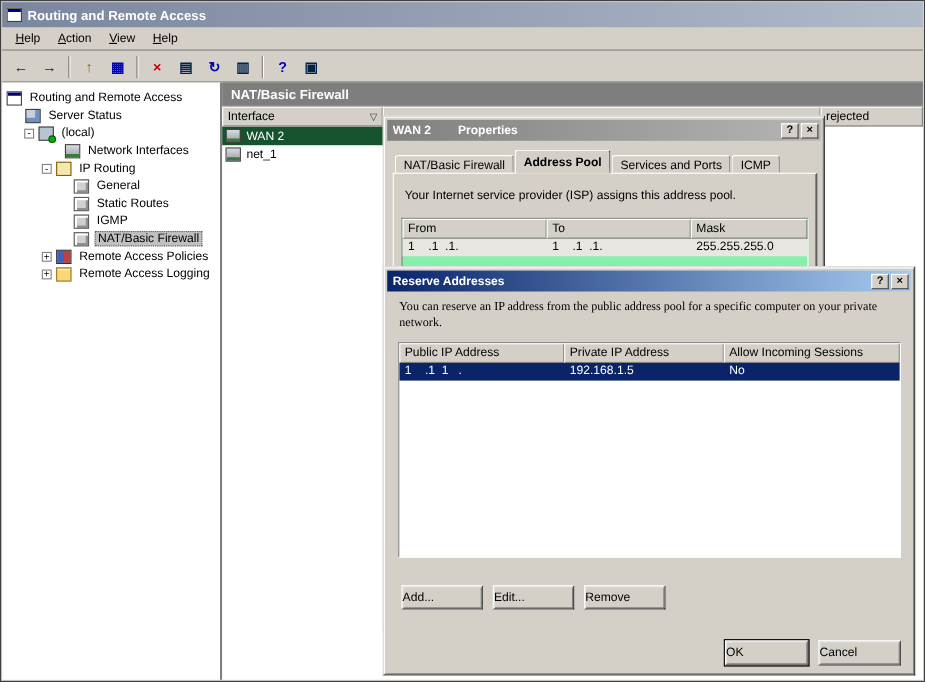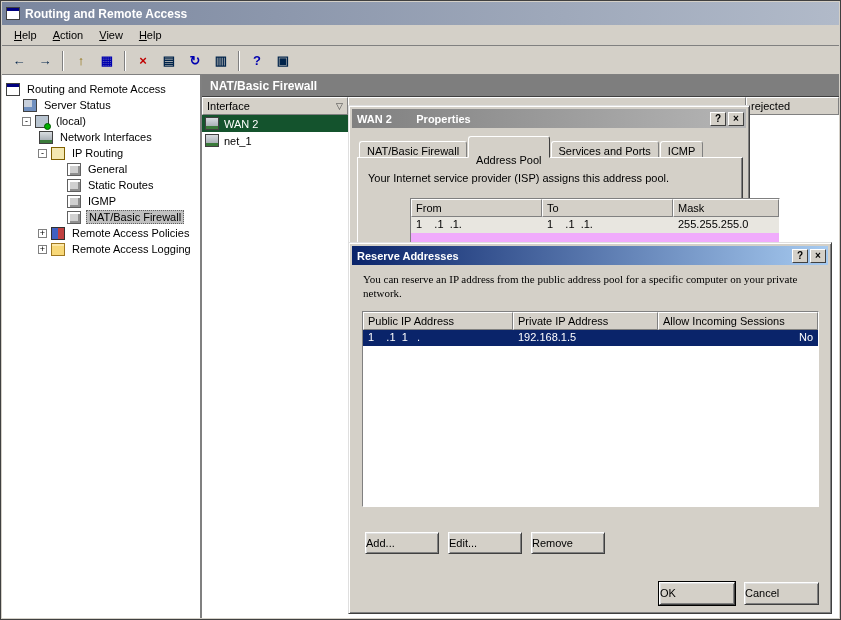--- a/index.html
+++ b/index.html
@@ -111,44 +111,44 @@
   #props-dialog  { left:347px; top:104px; width:402px; height:470px; z-index:5; }
   #reserve-dialog{ left:347px; top:241px; width:484px; height:372px; z-index:10; }
   
   .tabstrip { position:absolute; left:10px; top:30px; display:flex; align-items:flex-end; }
   .tab {
     padding:3px 7px 3px; margin-right:1px; background:#d4d0c8; position:relative;
     border:1px solid; border-color:#ffffff #808080 #d4d0c8 #ffffff;
     border-radius:3px 3px 0 0; top:2px; height:19px;
   }
   .tab.active { top:0; height:22px; z-index:3; border-color:#ffffff #404040 #d4d0c8 #ffffff;
-    padding-top:17px; font-weight:normal; }
+    padding-top:5px; font-weight:bold; }
   .tabpanel {
     position:absolute; left:8px; top:51px; width:386px; height:410px;
     background:#d4d0c8; border:1px solid; border-color:#ffffff #404040 #404040 #ffffff;
     box-shadow:inset -1px -1px 0 #808080; z-index:2;
   }
   .panel-desc { position:absolute; left:10px; top:14px; width:360px; }
   .pool-list {
     position:absolute; left:7px; top:40px; width:370px; height:80px;
-    background:#f0abfc; border:1px solid; border-color:#808080 #ffffff #ffffff #808080;margin-left:45px;
+    background:#86efac; border:1px solid; border-color:#808080 #ffffff #ffffff #808080;
   }
   .pool-header { display:flex; }
   .c-from { width:131px; } .c-to { width:131px; } .c-mask { flex:1; }
   .prow { display:flex; height:16px; background:#e8e6e0; }
   .rcell { padding:1px 5px; white-space:pre; overflow:hidden; }
   
   .res-desc { position:absolute; left:14px; top:29px; width:450px; line-height:14px;font-family:Liberation Serif, serif; }
   .res-list {
     position:absolute; left:13px; top:68px; width:457px; height:196px;
     background:#fff; border:1px solid; border-color:#808080 #ffffff #ffffff #808080;
     overflow:hidden;
   }
   .res-header { display:flex; }
-  .c-pub { width:150px; } .c-priv { width:145px; } .c-allow { flex:1;text-align:right; }
+  .c-pub { width:150px; } .c-priv { width:145px; } .c-allow { flex:1; }
   .res-row { display:flex; height:16px; background:#0a246a; color:#fff; }
   .btn {
     position:absolute; height:22px; width:74px; line-height:20px;
     background:#d4d0c8; border:1px solid; border-color:#ffffff #404040 #404040 #ffffff;
     box-shadow:inset 1px 1px 0 #dfdfdf, inset -1px -1px 0 #808080;
   }
   .btn-add { left:16px; top:289px; }
   .btn-edit { left:99px; top:289px; }
   .btn-remove { left:182px; top:289px; }
   .btn-ok { left:310px; top:339px; width:76px; height:23px; outline:1px solid #000; }
@@ -199,21 +199,21 @@
         <span class="ticon i-status"></span>
         <span class="tlabel">Server Status</span>
       </div>
       <div class="tree-row" style="padding-left:20px">
         <span class="expander">-</span>
         <span class="ticon i-server">
             <span class="green-dot"></span>
           </span>
         <span class="tlabel">(local)</span>
       </div>
-      <div class="tree-row" style="padding-left:24px">
+      <div class="tree-row" style="padding-left:44px">
         <span class="exp-space"></span>
         <span class="ticon i-nic"></span>
         <span class="tlabel">Network Interfaces</span>
       </div>
       <div class="tree-row" style="padding-left:36px">
         <span class="expander">-</span>
         <span class="ticon i-route"></span>
         <span class="tlabel">IP Routing</span>
       </div>
       <div class="tree-row" style="padding-left:52px">

